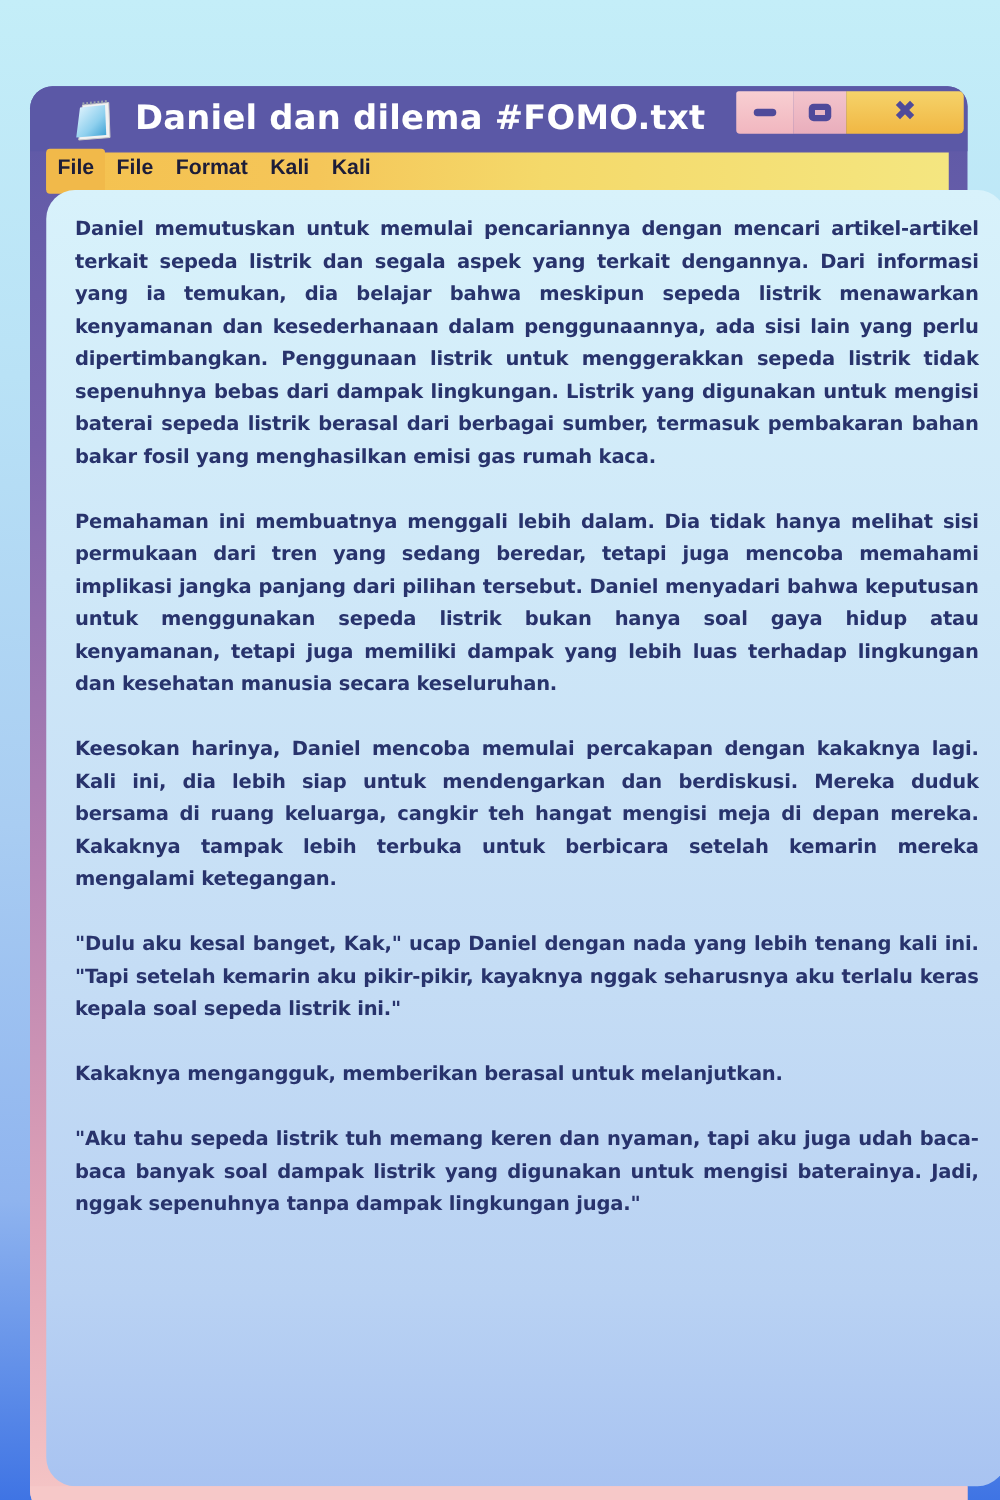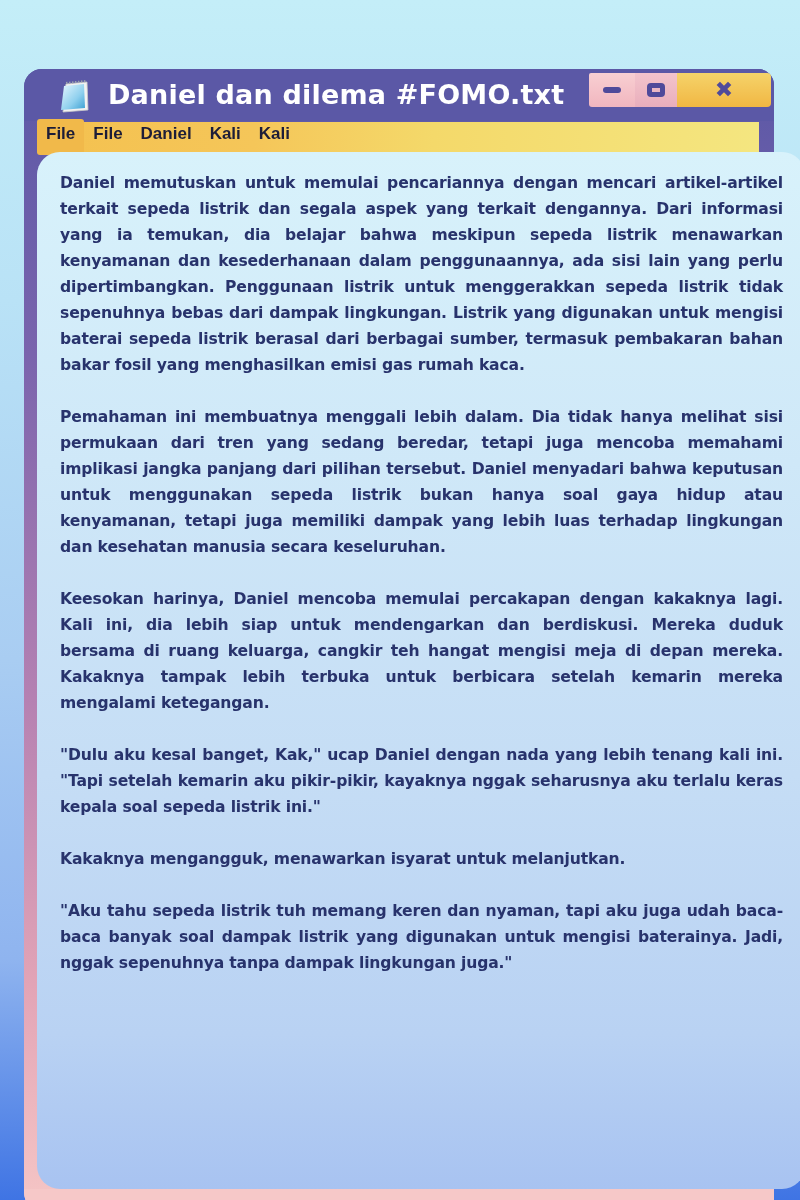--- a/index.html
+++ b/index.html
@@ -116,28 +116,28 @@
       </div>
       <div class="ctl-btn ctl-close">
         <span class="close-glyph">✖</span>
       </div>
     </div>
   </div>
 
   <div class="menubar">
     <div class="menu-item active">File</div>
     <div class="menu-item">File</div>
-    <div class="menu-item">Daniel</div>
+    <div class="menu-item">Format</div>
     <div class="menu-item">Kali</div>
     <div class="menu-item">Kali</div>
   </div>
 
   <div class="content">
     <p class="para">Daniel memutuskan untuk memulai pencariannya dengan mencari artikel-artikel terkait sepeda listrik dan segala aspek yang terkait dengannya. Dari informasi yang ia temukan, dia belajar bahwa meskipun sepeda listrik menawarkan kenyamanan dan kesederhanaan dalam penggunaannya, ada sisi lain yang perlu dipertimbangkan. Penggunaan listrik untuk menggerakkan sepeda listrik tidak sepenuhnya bebas dari dampak lingkungan. Listrik yang digunakan untuk mengisi baterai sepeda listrik berasal dari berbagai sumber, termasuk pembakaran bahan bakar fosil yang menghasilkan emisi gas rumah kaca.</p>
     <p class="para">Pemahaman ini membuatnya menggali lebih dalam. Dia tidak hanya melihat sisi permukaan dari tren yang sedang beredar, tetapi juga mencoba memahami implikasi jangka panjang dari pilihan tersebut. Daniel menyadari bahwa keputusan untuk menggunakan sepeda listrik bukan hanya soal gaya hidup atau kenyamanan, tetapi juga memiliki dampak yang lebih luas terhadap lingkungan dan kesehatan manusia secara keseluruhan.</p>
     <p class="para">Keesokan harinya, Daniel mencoba memulai percakapan dengan kakaknya lagi. Kali ini, dia lebih siap untuk mendengarkan dan berdiskusi. Mereka duduk bersama di ruang keluarga, cangkir teh hangat mengisi meja di depan mereka. Kakaknya tampak lebih terbuka untuk berbicara setelah kemarin mereka mengalami ketegangan.</p>
     <p class="para">"Dulu aku kesal banget, Kak," ucap Daniel dengan nada yang lebih tenang kali ini. "Tapi setelah kemarin aku pikir-pikir, kayaknya nggak seharusnya aku terlalu keras kepala soal sepeda listrik ini."</p>
-    <p class="para">Kakaknya mengangguk, menawarkan isyarat untuk melanjutkan.</p>
+    <p class="para">Kakaknya mengangguk, memberikan berasal untuk melanjutkan.</p>
     <p class="para">"Aku tahu sepeda listrik tuh memang keren dan nyaman, tapi aku juga udah baca-baca banyak soal dampak listrik yang digunakan untuk mengisi baterainya. Jadi, nggak sepenuhnya tanpa dampak lingkungan juga."</p>
   </div>
 
   <div class="bottom-strip"></div>
 </div>
 
 </body></html>

